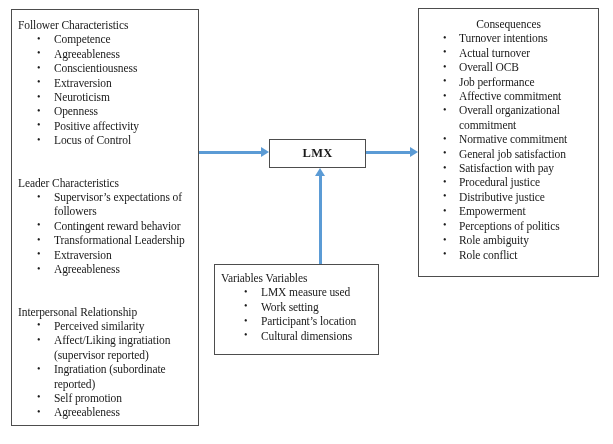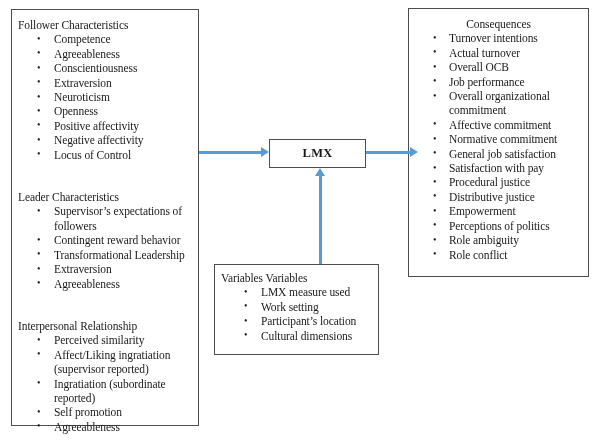--- a/index.html
+++ b/index.html
@@ -91,21 +91,21 @@
     top: 264px;
     width: 165px;
     height: 91px;
     padding: 6px 4px 4px 6px;
   }
   #contextual-box ul.bullets > li { padding-left: 40px; }
   #contextual-box ul.bullets > li::before { left: 23px; }
 
   
   #consequences-box {
-    left: 408px;
+    left: 418px;
     top: 8px;
     width: 181px;
     height: 269px;
     padding: 8px 4px 4px 4px;
   }
   #consequences-box ul.bullets > li { padding-left: 36px; }
   #consequences-box ul.bullets > li::before { left: 20px; }
 
   
   .arrow-h, .arrow-v {
@@ -183,21 +183,20 @@
     <div class="group">
       <div class="group-title">Follower Characteristics</div>
       <ul class="bullets">
         <li>Competence</li>
         <li>Agreeableness</li>
         <li>Conscientiousness</li>
         <li>Extraversion</li>
         <li>Neuroticism</li>
         <li>Openness</li>
         <li>Positive affectivity</li>
-        <li>Negative affectivity</li>
         <li>Locus of Control</li>
       </ul>
     </div>
 
     <div class="group">
       <div class="group-title">Leader Characteristics</div>
       <ul class="bullets">
         <li>Supervisor’s expectations of followers</li>
         <li>Contingent reward behavior</li>
         <li>Transformational Leadership</li>
@@ -233,22 +232,22 @@
     </ul>
   </div>
 
   <div class="box" id="consequences-box">
     <div class="group-title center">Consequences</div>
     <ul class="bullets">
       <li>Turnover intentions</li>
       <li>Actual turnover</li>
       <li>Overall OCB</li>
       <li>Job performance</li>
+      <li>Affective commitment</li>
       <li>Overall organizational commitment</li>
-      <li>Affective commitment</li>
       <li>Normative commitment</li>
       <li>General job satisfaction</li>
       <li>Satisfaction with pay</li>
       <li>Procedural justice</li>
       <li>Distributive justice</li>
       <li>Empowerment</li>
       <li>Perceptions of politics</li>
       <li>Role ambiguity</li>
       <li>Role conflict</li>
     </ul>

